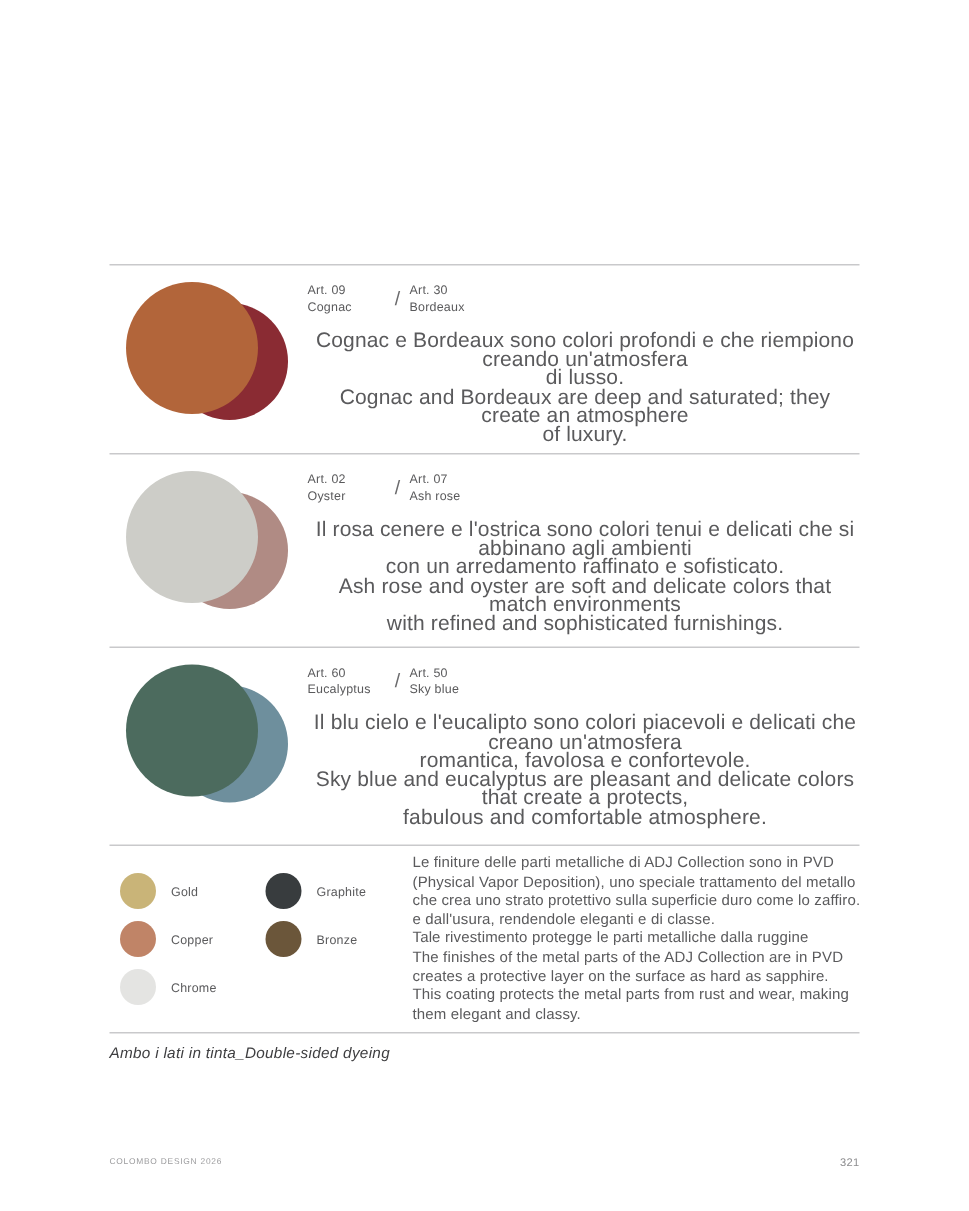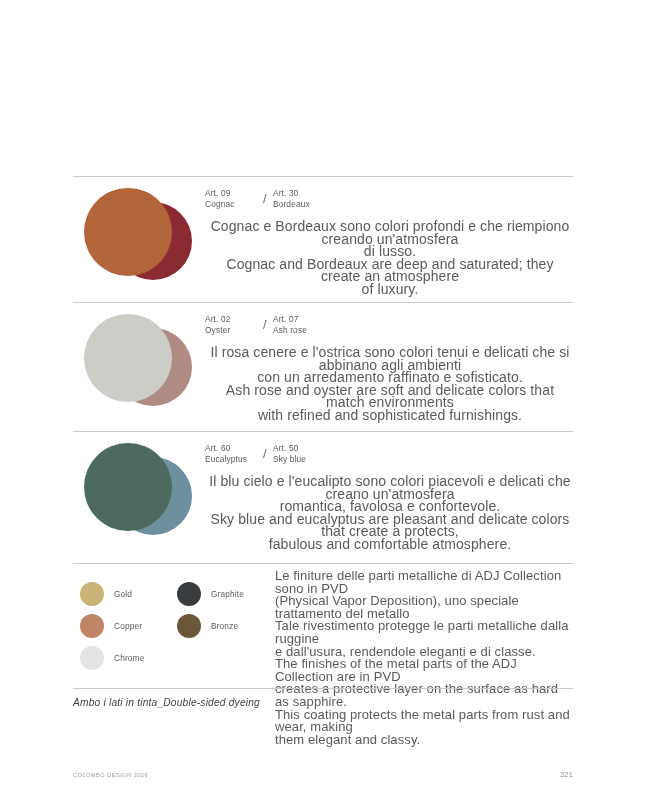--- a/index.html
+++ b/index.html
@@ -136,21 +136,21 @@
     color: #5a5a5c;
     letter-spacing: 0.15px;
     white-space: nowrap;
   }
 
   .pvd-text {
     position: absolute;
     left: 275px;
     top: 4px;
     width: 300px;
-    font-size: 13px;
+    font-size: 10px;
     line-height: 12.6px;
     color: #5a5a5c;
     letter-spacing: 0.1px;
   }
   .pvd-text p { margin: 0; }
 
   
   .caption {
     position: absolute;
     left: 73px;
@@ -296,22 +296,23 @@
       </div>
       <div class="fin-item">
         <span class="fin-dot" style="background:#6b563a;"></span>
         <span class="fin-label">Bronze</span>
       </div>
     </div>
 
     <div class="pvd-text">
       <p>Le finiture delle parti metalliche di ADJ Collection sono in PVD</p>
       <p>(Physical Vapor Deposition), uno speciale trattamento del metallo</p>
+      <p>che crea uno strato protettivo sulla superficie duro come lo zaffiro.</p>
+      <p>e dall'usura, rendendole eleganti e di classe.</p>
       <p>Tale rivestimento protegge le parti metalliche dalla ruggine</p>
-      <p>e dall'usura, rendendole eleganti e di classe.</p>
       <p>The finishes of the metal parts of the ADJ Collection are in PVD</p>
       <p>creates a protective layer on the surface as hard as sapphire.</p>
       <p>This coating protects the metal parts from rust and wear, making</p>
       <p>them elegant and classy.</p>
     </div>
   </div>
 
   <div class="rule" style="top:688px;"></div>
 
   <div class="caption">Ambo i lati in tinta_Double-sided dyeing</div>

